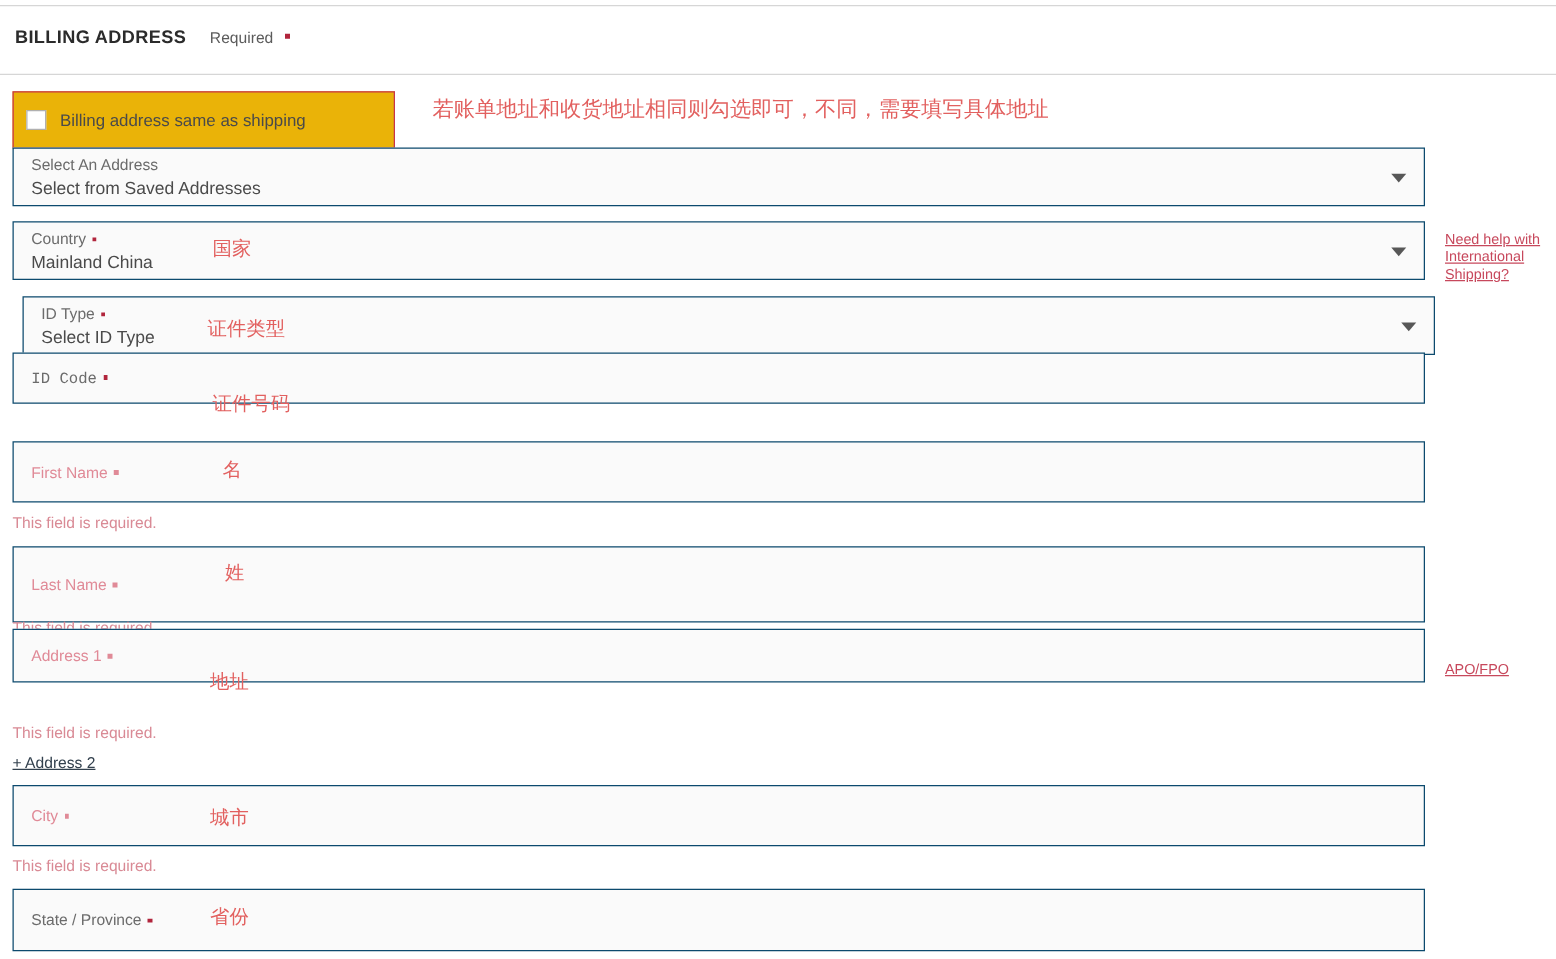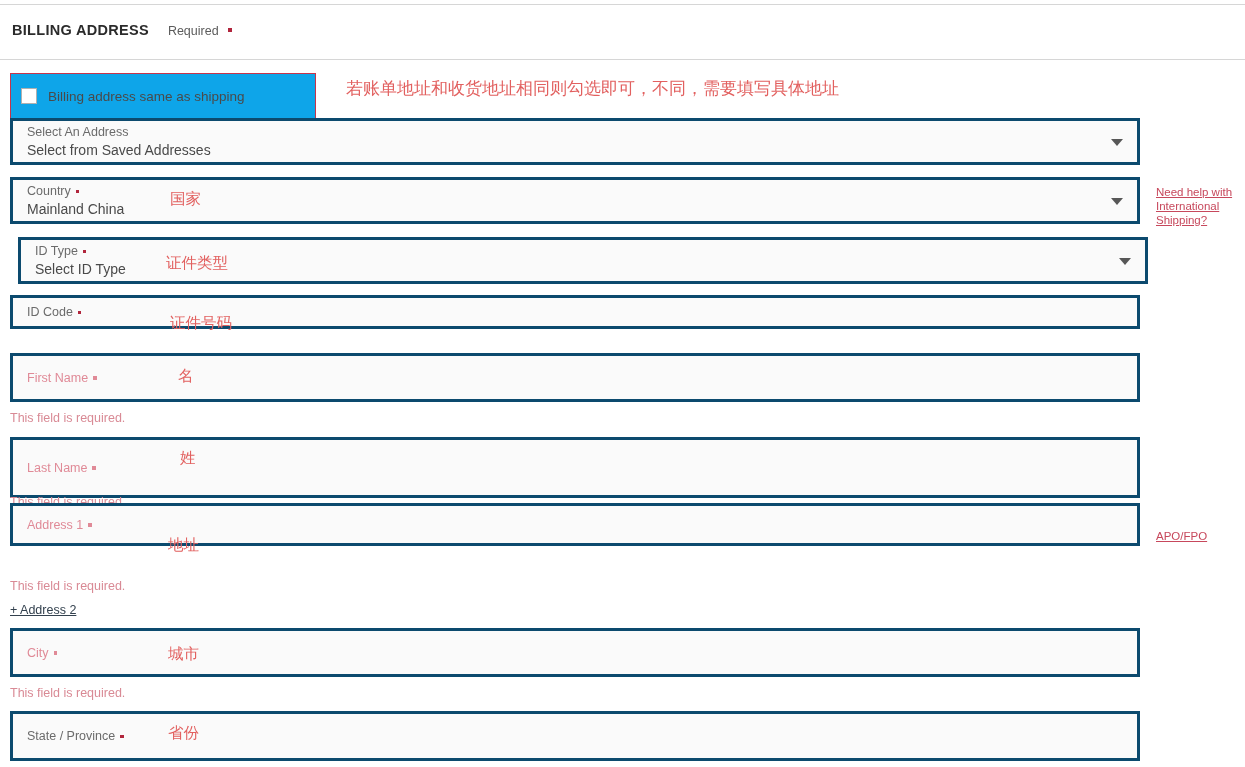--- a/index.html
+++ b/index.html
@@ -52,42 +52,42 @@
     margin-left: 9px;
     position: relative; top: -3px;
   }
 
   
   .checkbox-box {
     position: absolute;
     left: 10px; top: 73px;
     width: 306px; height: 46px;
     border: 1px solid #c7344a;
-    background: #0ea5e9;
+    background: #eab308;
     display: flex; align-items: center;
   }
   .checkbox-square {
     width: 16px; height: 16px;
     border: 1px solid #b0b0b0;
     background: #ffffff;
     margin-left: 10px;
     flex: 0 0 auto;
   }
   .checkbox-label {
     font-size: 13.5px;
     color: #4a4a4a;
     margin-left: 11px;
   }
 
   
   .field {
     position: absolute;
     left: 10px;
     width: 1130px;
-    border: 3px solid #0c4a6e;
+    border: 1px solid #0c4a6e;
     background: #fafafa;
   }
   .field-inner {
     padding-left: 14px;
     height: 100%;
     display: flex;
     flex-direction: column;
     justify-content: center;
   }
   .field-label {
@@ -209,21 +209,21 @@
       </div>
       <div class="cn" style="left: 170px; top: 192px;">国家</div>
       <div class="field" style="top: 237px; height: 47px; margin-left: 8px;">
         <div class="field-inner">
           <div class="field-label">ID Type<span class="req-dot"></span></div>
           <div class="field-value">Select ID Type</div>
         </div>
         <span class="caret"></span>
       </div>
       <div class="cn" style="left: 166px; top: 256px;">证件类型</div>
-      <div class="field" style="top: 295px; height: 34px;">
+      <div class="field" style="top: 282px; height: 41px; font-family: Liberation Mono, monospace;">
         <div class="field-inner">
           <div class="field-label">ID Code<span class="req-dot"></span></div>
         </div>
       </div>
       <div class="cn" style="left: 170px; top: 316px;">证件号码</div>
       <div class="field" style="top: 353px; height: 49px;">
         <div class="field-inner">
           <div class="field-label err">First Name<span class="req-dot pale"></span></div>
         </div>
       </div>

